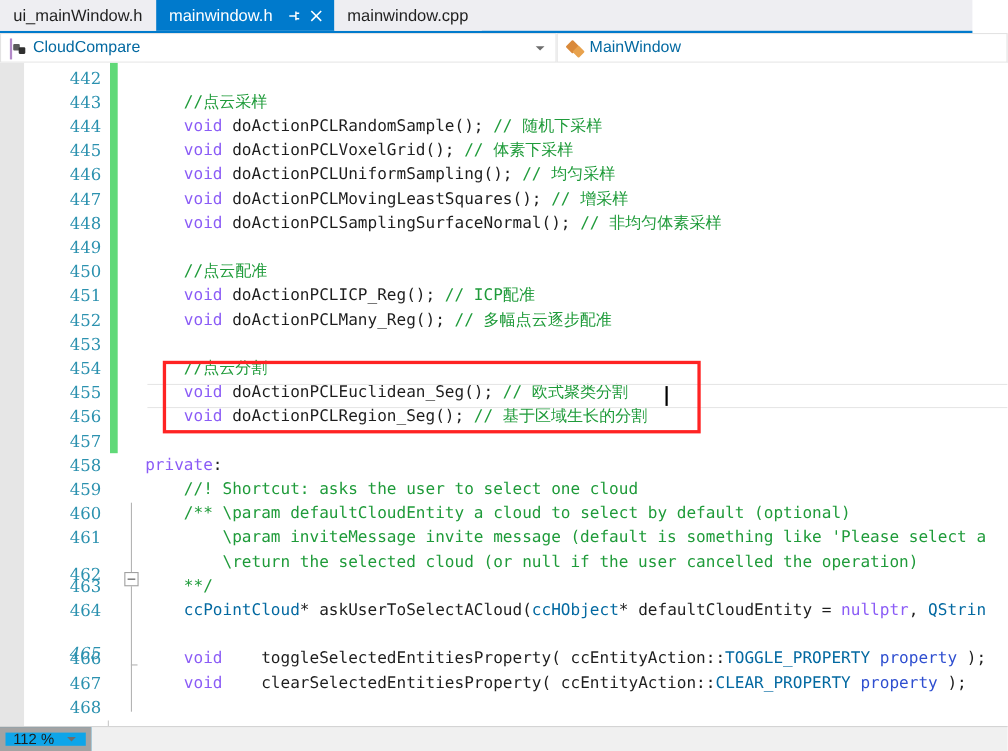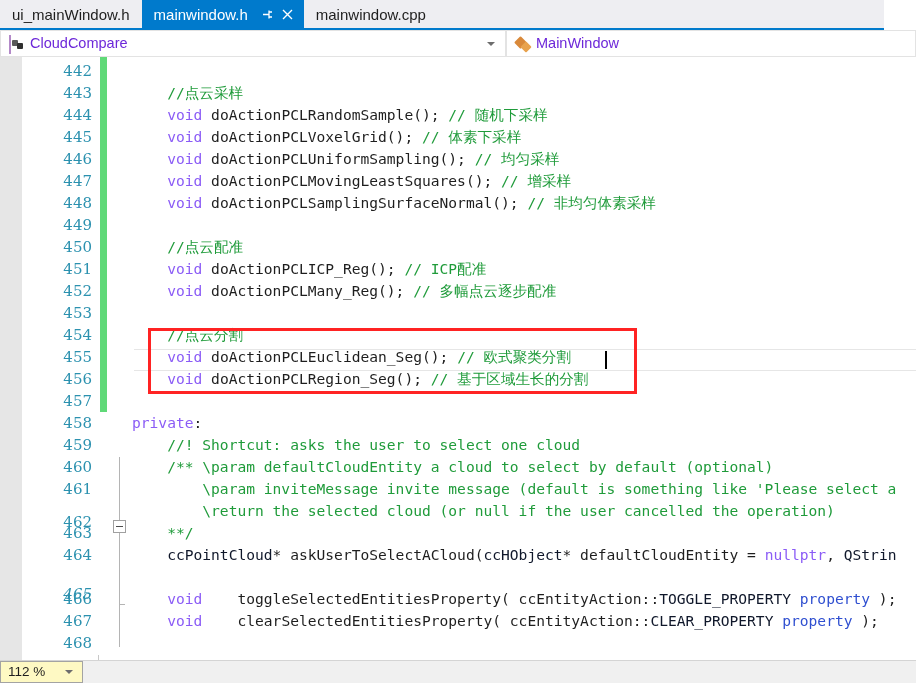--- a/index.html
+++ b/index.html
@@ -89,21 +89,21 @@
   .navcombo.right { flex: 1; }
   .nav-icon {
     width: 16px;
     height: 16px;
     margin: 0 5px 0 8px;
     flex: none;
     position: relative;
   }
   .nav-text {
     font-size: 14.5px;
-    color: #6d28d9;
+    color: #0369a1;
     white-space: nowrap;
     line-height: 1;
   }
   .nav-arrow {
     position: absolute;
     right: 10px;
     top: 50%;
     margin-top: -2px;
     width: 0; height: 0;
     border-left: 4px solid transparent;
@@ -240,21 +240,21 @@
     left: 132px;
     height: 22px;
     line-height: 22px;
     white-space: pre;
     font-family: "DejaVu Sans Mono", "Liberation Mono", monospace;
     font-size: 14.6px;
     color: #1e1e1e;
   }
   .kw      { color: #8b5cf6; }
   .cmt     { color: #1f9b3a; }
-  .type    { color: #0f172a; }
+  .type    { color: #0369a1; }
   .param   { color: #2f4fd0; }
   .plain   { color: #1e1e1e; }
 
   
   .cur-line {
     position: absolute;
     left: 134px;
     width: 782px;
     height: 22px;
     border-top: 1px solid #e6e6e6;
@@ -283,22 +283,22 @@
     height: 23px;
     background: #f0f0f0;
     border-top: 1px solid #d4d4d4;
     box-sizing: border-box;
     display: flex;
     align-items: stretch;
   }
   .zoom-combo {
     width: 83px;
     height: 22px;
-    background: #fef9c3;
-    border: 1px solid #a3a3a3;
+    background: #0ea5e9;
+    border: 5px solid #a3a3a3;
     box-sizing: border-box;
     display: flex;
     align-items: center;
     position: relative;
   }
   .zoom-value {
     font-size: 13.5px;
     color: #1e1e1e;
     margin-left: 7px;
     line-height: 1;

